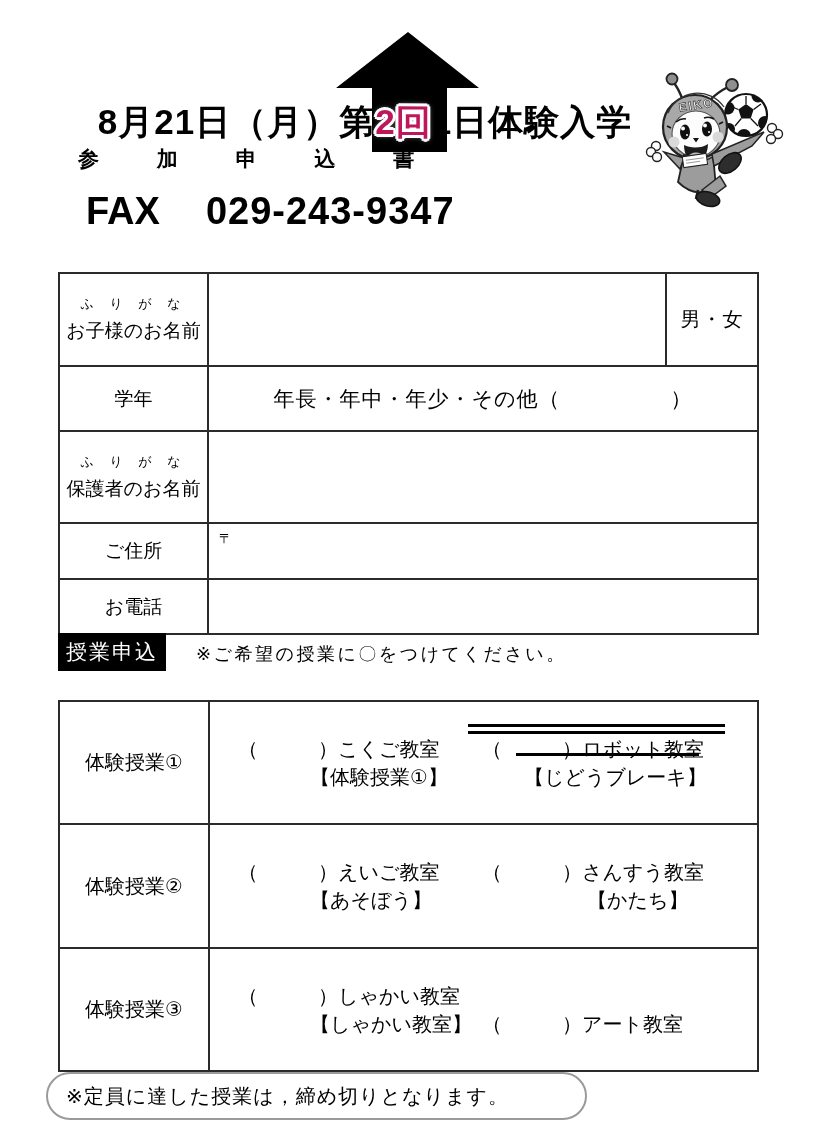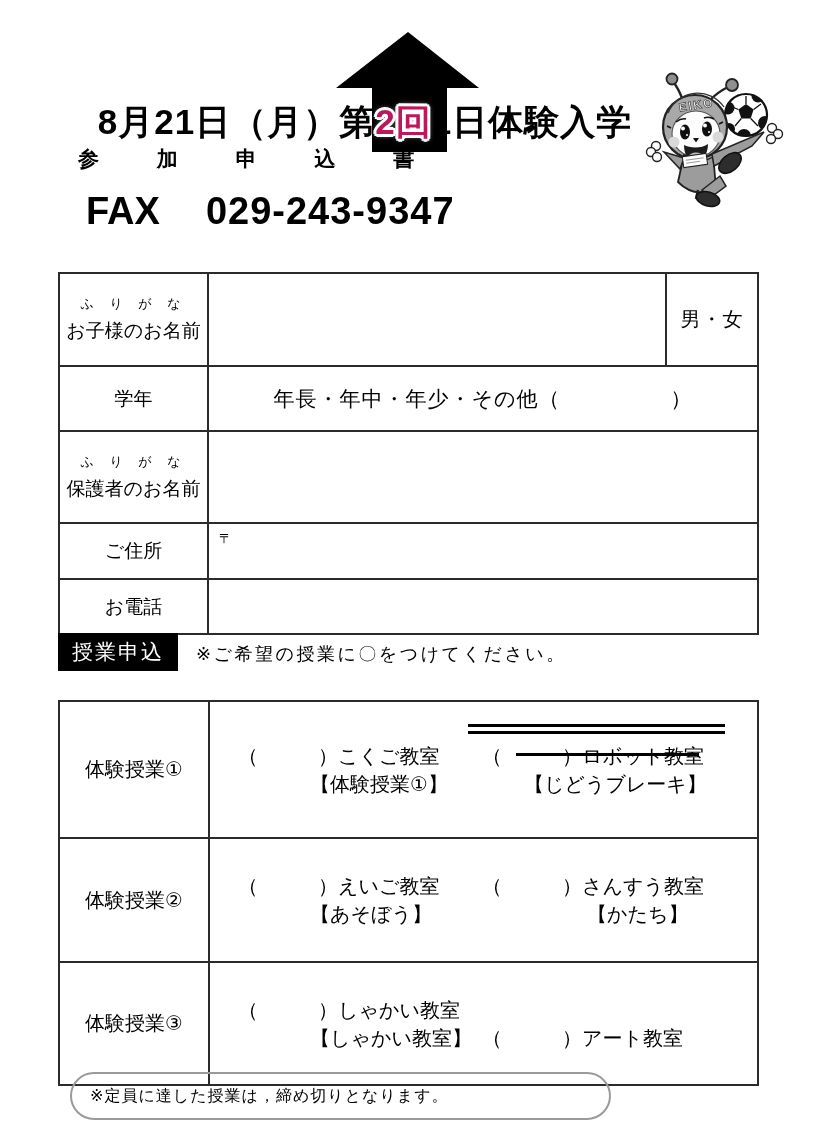--- a/index.html
+++ b/index.html
@@ -24,42 +24,42 @@
   td{border:2px solid #2b2b2b;padding:0;}
   .info-table{position:absolute;left:58px;top:252px;width:701px;}
   .lbl{text-align:center;vertical-align:middle;font-size:19px;}
   .furi{display:block;font-size:13px;letter-spacing:6px;margin-bottom:5px;}
   .gender-cell{text-align:center;vertical-align:middle;font-size:20px;letter-spacing:1px;}
   .grade-cell{text-align:center;vertical-align:middle;font-size:21px;letter-spacing:1px;}
   .addr-cell{vertical-align:top;}
   .postal{display:block;font-size:13px;padding:6px 0 0 10px;}
 
   .section-label{position:absolute;left:58px;top:633px;background:#000;color:#fff;
-                 font-size:21px;font-weight:500;padding:5px 14px;letter-spacing:2px;z-index:2;}
+                 font-size:21px;font-weight:500;padding:5px 8px;letter-spacing:2px;z-index:2;}
   .section-note{position:absolute;left:196px;top:642px;font-size:18px;letter-spacing:2.5px;z-index:2;}
 
   .class-table{position:absolute;left:58px;top:680px;width:701px;}
   .class-lbl{text-align:center;vertical-align:middle;font-size:20px;}
   .opts-cell{vertical-align:middle;padding-left:28px;}
   .opts{display:flex;gap:34px;align-items:flex-end;}
   .opt{font-size:20px;line-height:28px;white-space:nowrap;}
   .opt-a{width:210px;flex:0 0 210px;}
   .l2{display:block;}
   .ind72 .l2{margin-left:72px;}
   .ind42 .l2{margin-left:42px;}
   .ind105 .l2{margin-left:105px;}
 
   .strike{position:absolute;background:#000;height:3px;z-index:3;}
   .strike1{left:468px;top:724px;width:257px;}
   .strike2{left:468px;top:731px;width:257px;}
   .strike3{left:516px;top:753px;width:183px;}
 
-  .footer-box{position:absolute;left:70px;top:1072px;width:541px;height:48px;
+  .footer-box{position:absolute;left:46px;top:1072px;width:541px;height:48px;
               border:2.5px solid #9a9a9a;border-radius:24px;box-sizing:border-box;
-              display:flex;align-items:center;padding-left:18px;font-size:16px;letter-spacing:1px;z-index:2;}
+              display:flex;align-items:center;padding-left:18px;font-size:20px;letter-spacing:1px;z-index:2;}
 </style>
 </head>
 <body>
 
 <div class="page">
 
   <svg class="arrow-svg" width="150" height="126" viewBox="0 0 150 126">
     <polygon points="78,4 6,60 42,60 42,124 117,124 117,60 149,60" fill="#000"></polygon>
   </svg>
 
@@ -182,21 +182,21 @@
 
   <div class="section-label">授業申込</div>
   <div class="section-note">※ご希望の授業に〇をつけてください。</div>
 
   <table class="class-table">
     <colgroup>
         <col style="width:150px">
         <col style="width:549px">
       </colgroup>
     <tbody>
-        <tr style="height:137px">
+        <tr style="height:123px">
       <td class="class-lbl">体験授業①</td>
       <td class="opts-cell">
         <div class="opts">
           <div class="opt opt-a ind72">
             <span class="l1">（　　　）こくご教室</span>
             <span class="l2">【体験授業①】</span>
           </div>
           <div class="opt ind42">
             <span class="l1">（　　　）ロボット教室</span>
             <span class="l2">【じどうブレーキ】</span>

